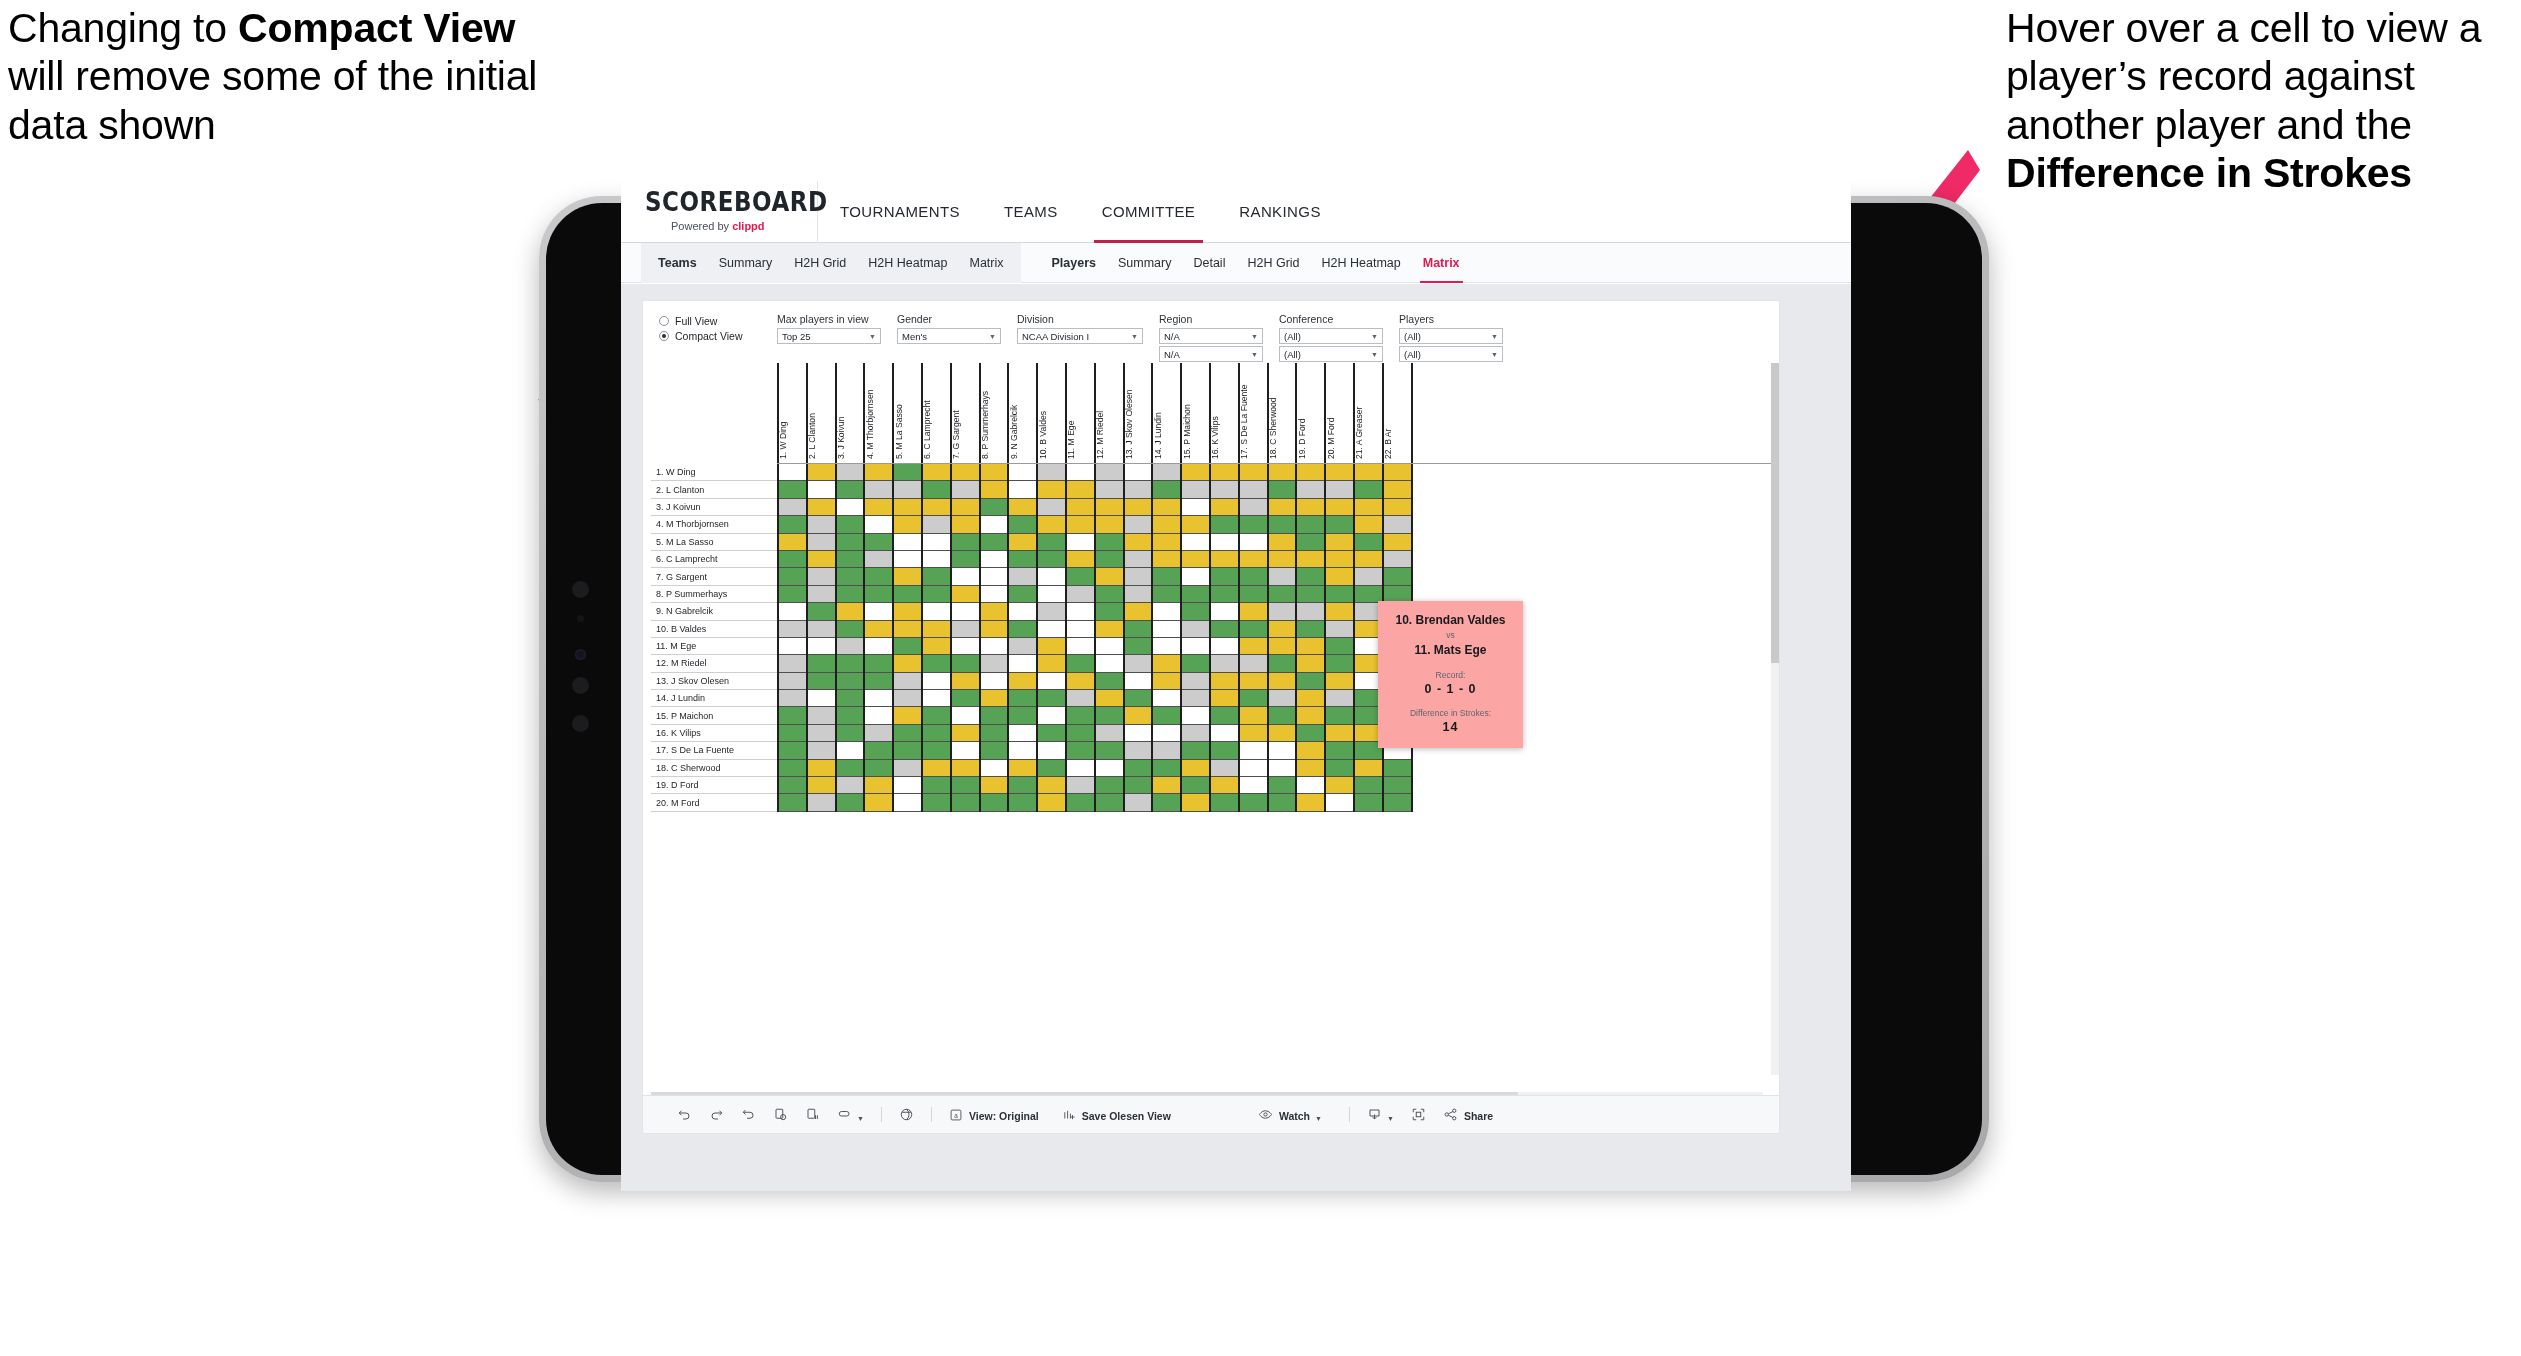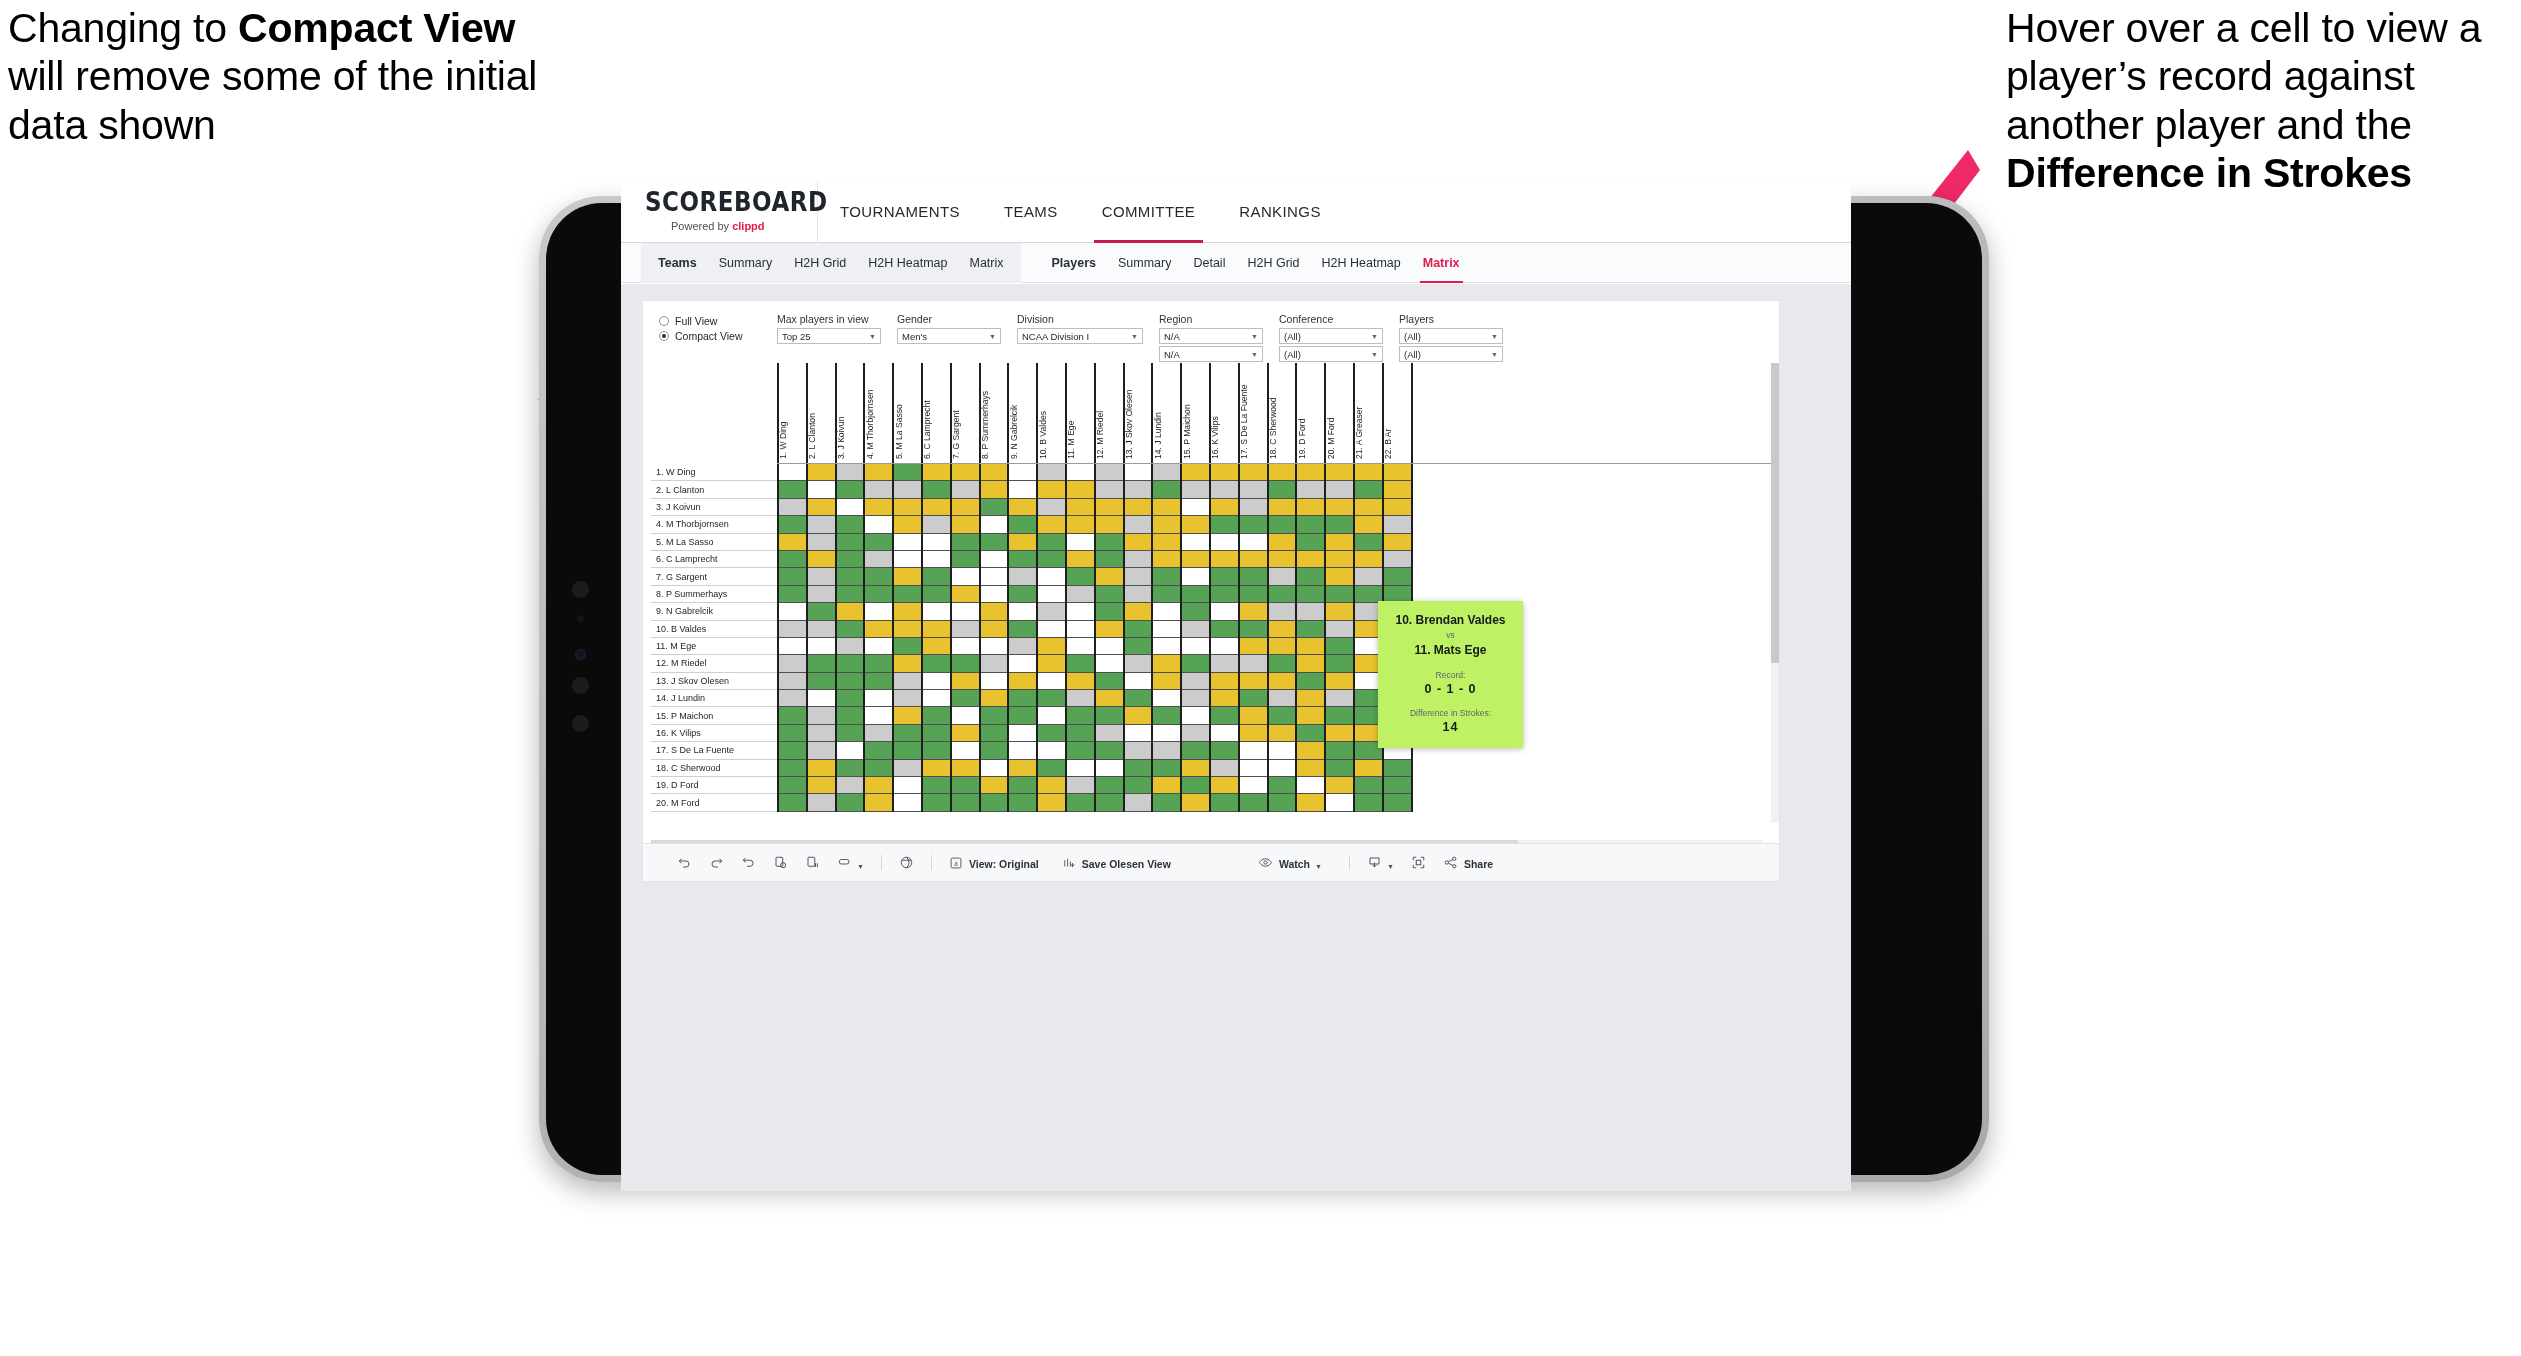--- a/index.html
+++ b/index.html
@@ -61,21 +61,21 @@
   .subgroup{display:flex;align-items:center;background:#eef0f3;height:40px;padding:0 6px;}
   .subgroup.plain{background:transparent;}
   .sub-item{font-size:12.5px;color:#2a2f36;padding:0 11px;height:40px;display:flex;
     align-items:center;cursor:pointer;position:relative;}
   .sub-item.head{font-weight:700;}
   .sub-item.active{color:#e3194f;font-weight:600;}
   .sub-item.active:after{content:"";position:absolute;left:8px;right:8px;bottom:0;height:2px;background:#e3194f;}
 
   
   #workspace{position:absolute;left:0;top:103px;right:0;bottom:0;background:#e7e9ed;}
-  #sheet{position:absolute;left:22px;top:17px;width:1136px;height:580px;background:#fff;
+  #sheet{position:absolute;left:22px;top:17px;width:1136px;height:832px;background:#fff;
     box-shadow:0 0 0 1px #e2e4e8;}
 
   
   #filters{display:flex;padding:12px 0 0 16px;box-sizing:border-box;height:60px;}
   .fcol{margin-right:16px;}
   .flabel{font-size:10.5px;color:#2d3238;margin-bottom:3px;height:12px;}
   .fsel{width:104px;height:16px;border:1px solid #b9bdc4;background:#fff;
     font-size:9.5px;color:#23272c;display:flex;align-items:center;
     padding:0 4px;box-sizing:border-box;justify-content:space-between;cursor:pointer;
     margin-bottom:2px;}
@@ -113,21 +113,21 @@
   .c-y{background:#e9c32f;}
   .c-a{background:#cccccc;}
 
   
   #vscroll{position:absolute;right:0;top:62px;width:8px;bottom:58px;background:#f1f1f1;}
   #vthumb{position:absolute;left:0;top:0;width:8px;height:300px;background:#c9c9c9;}
   #hscroll{position:absolute;left:8px;right:16px;bottom:30px;height:11px;background:#f1f1f1;}
   #hthumb{position:absolute;left:0;top:0;height:11px;width:78%;background:#d9d9d9;}
 
   
-  #tooltip{position:absolute;left:735px;top:300px;width:145px;background:#bef264;
+  #tooltip{position:absolute;left:735px;top:300px;width:145px;background:#fca5a5;
     box-shadow:0 1px 6px rgba(0,0,0,.28);padding:11px 8px 14px 8px;text-align:center;
     box-sizing:border-box;z-index:9;}
   .tt-name{font-size:12px;font-weight:700;color:#17191c;line-height:1.35;}
   .tt-vs{font-size:8.5px;color:#5f646b;margin:2px 0;}
   .tt-lab{font-size:8.5px;color:#5f646b;margin-top:12px;}
   .tt-val{font-size:12.5px;font-weight:700;color:#17191c;letter-spacing:1px;margin-top:2px;text-align:center;}
 
   
   #toolbar{position:absolute;left:0;right:0;bottom:0;height:38px;background:#f7f8f9;
     border-top:1px solid #e0e2e6;display:flex;align-items:center;padding-left:34px;

